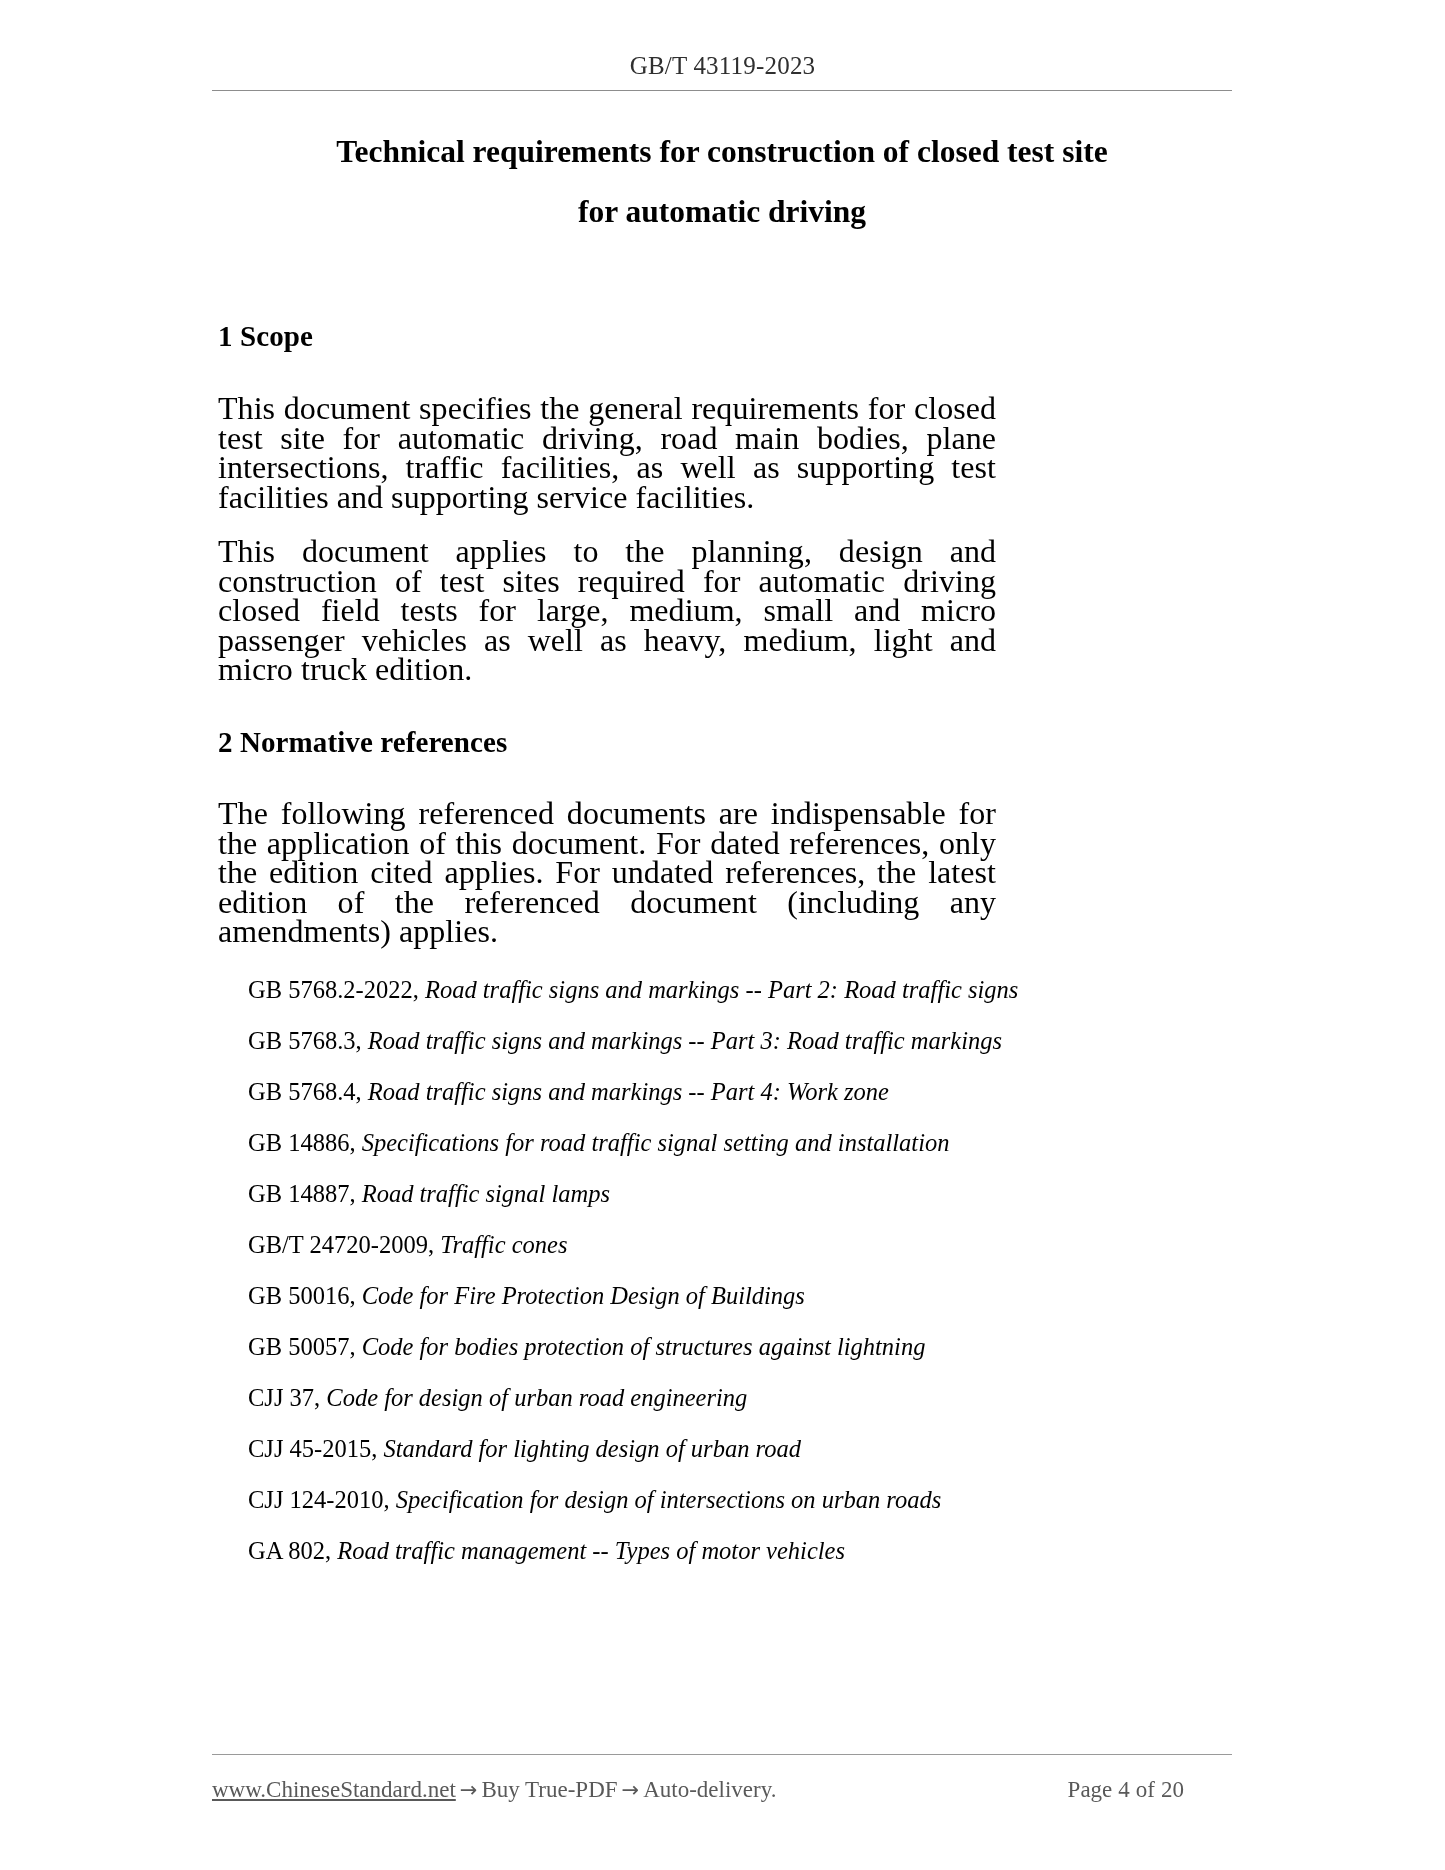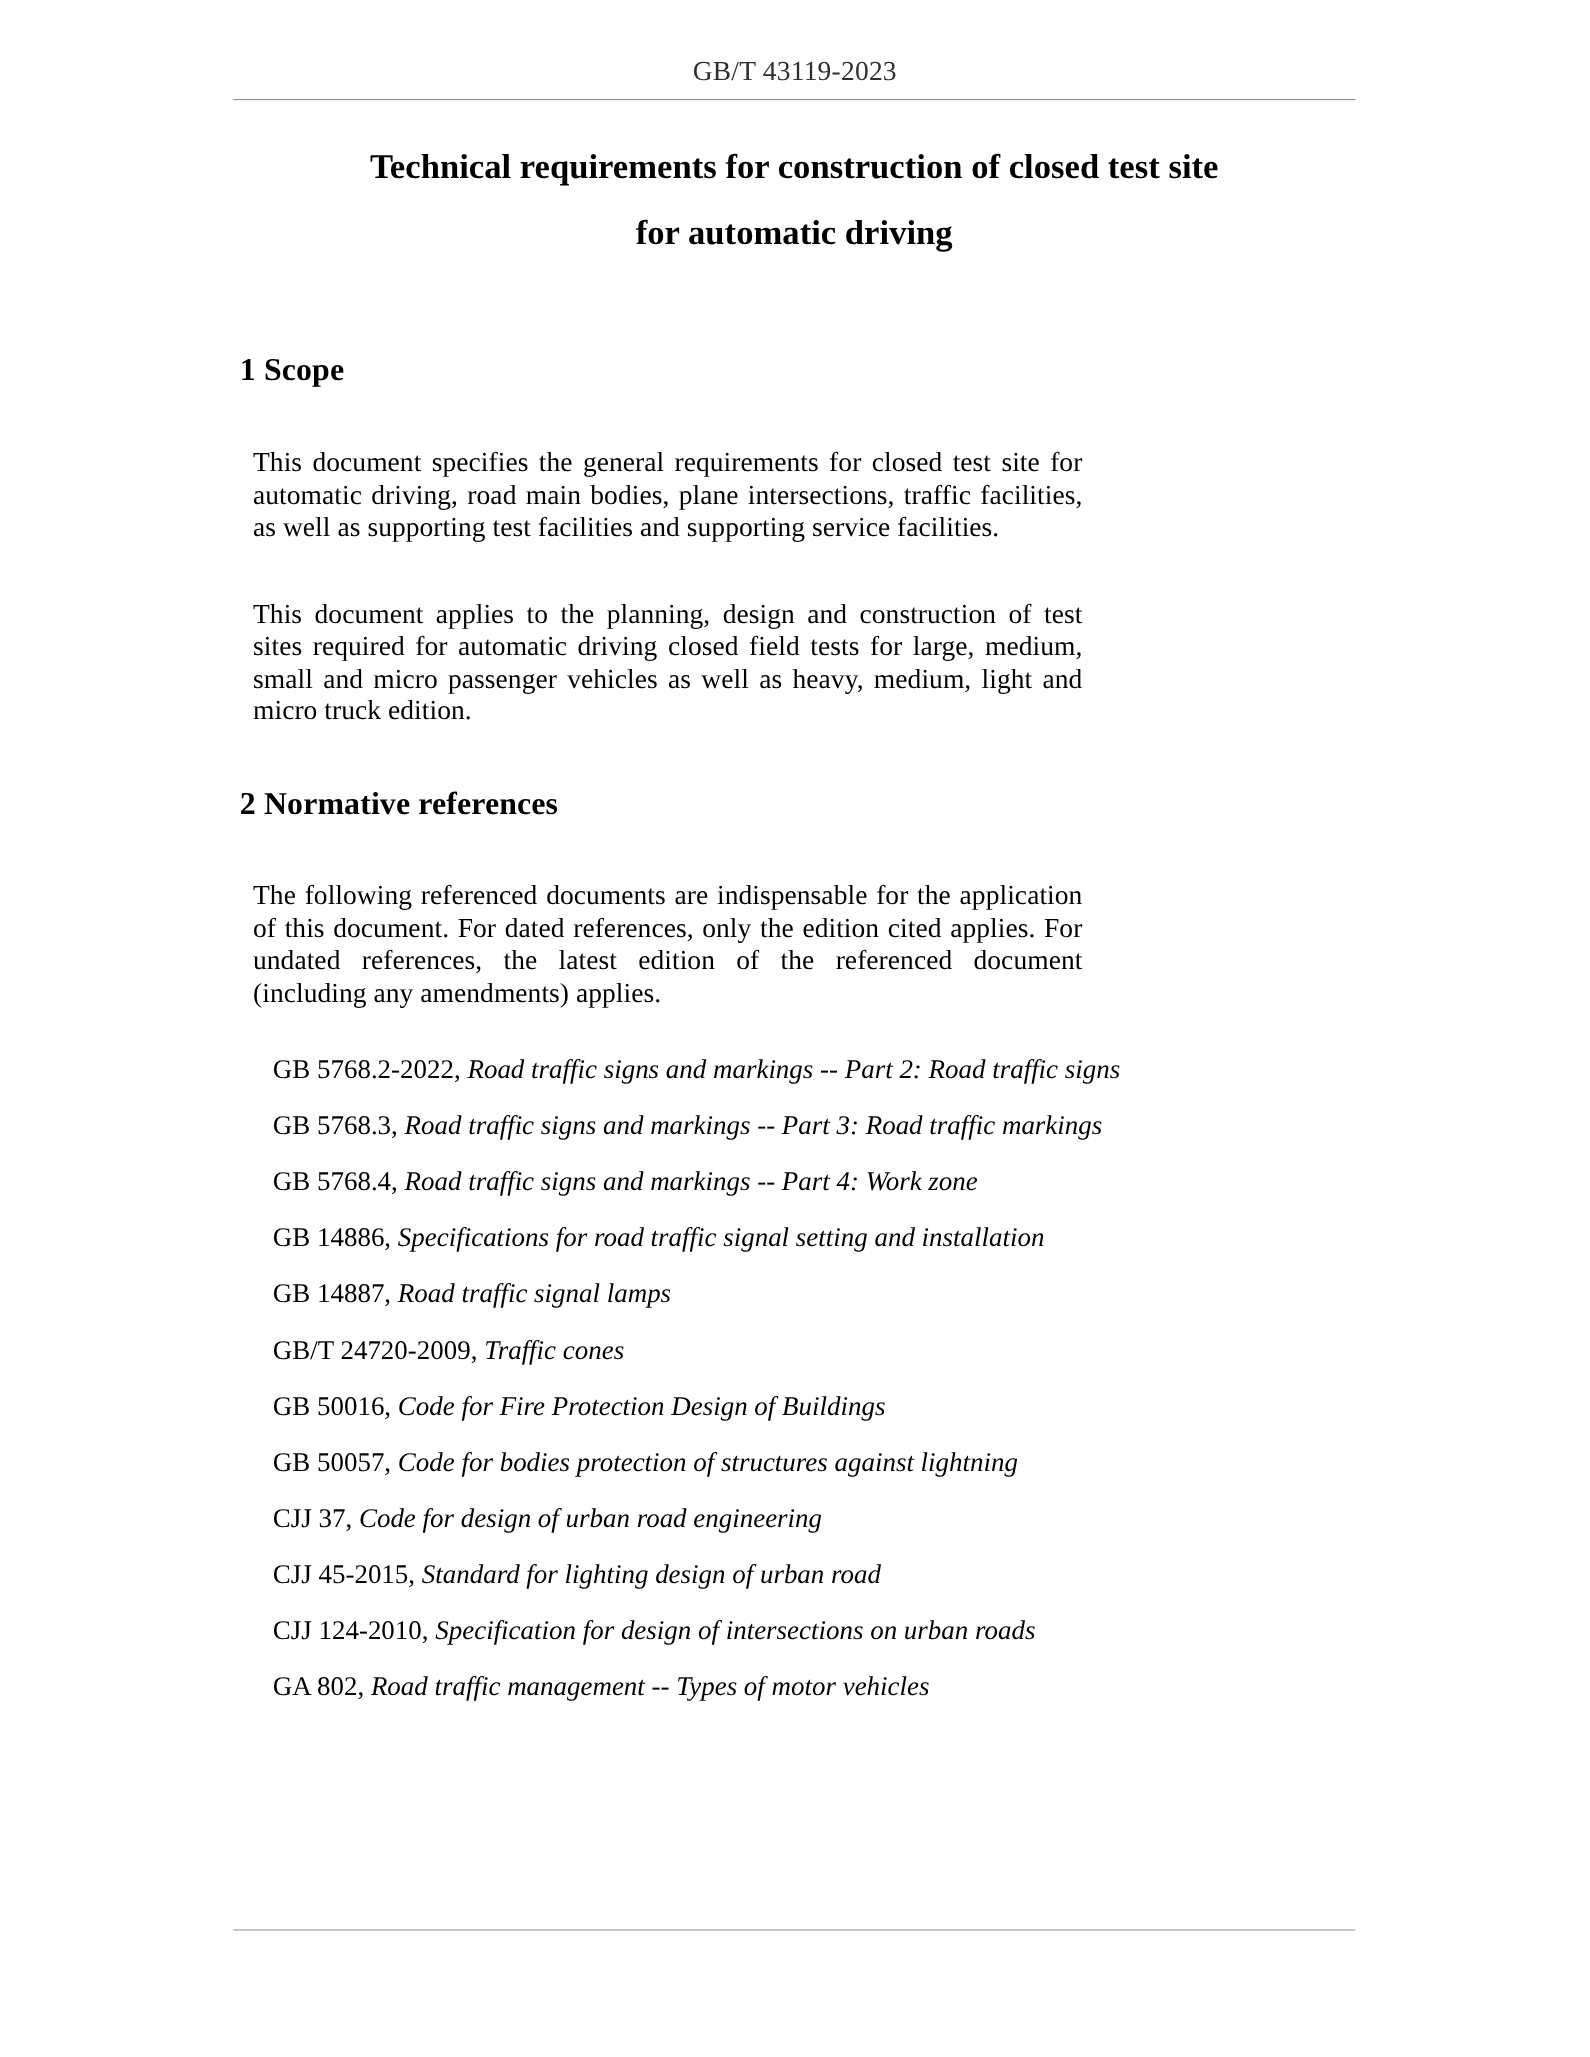--- a/index.html
+++ b/index.html
@@ -67,25 +67,25 @@
   h2.section-heading {
     font-size: 29px;
     font-weight: bold;
     margin: 0;
     line-height: 1.15;
     letter-spacing: 0.1px;
   }
   .sec1-heading { margin-top: 0; }
 
   p.body-par {
-    font-size: 25px;
+    font-size: 32px;
     line-height: 29.5px;
     text-align: justify;
     text-justify: inter-word;
-    margin: 12px;
+    margin: 0;
     letter-spacing: 0.05px;
   }
 
   .gap-after-h1 { height: 41px; }
   .gap-par      { height: 25px; }
   .gap-before-h2{ height: 41px; }
   .gap-after-h2 { height: 40px; }
   .gap-before-list { height: 28px; }
 
   
@@ -171,14 +171,22 @@
       <li><span class="ref-id">CJJ 37,</span> <span class="ref-title">Code for design of urban road engineering</span></li>
       <li><span class="ref-id">CJJ 45-2015,</span> <span class="ref-title">Standard for lighting design of urban road</span></li>
       <li><span class="ref-id">CJJ 124-2010,</span> <span class="ref-title">Specification for design of intersections on urban roads</span></li>
       <li><span class="ref-id">GA 802,</span> <span class="ref-title">Road traffic management -- Types of motor vehicles</span></li>
     </ul>
 
   </div>
 
   <div class="footer-rule"></div>
 
+  <div class="footer">
+    <div class="footer-left">
+      <span class="site">www.ChineseStandard.net</span><span class="arrow">→</span><span>Buy True-PDF</span><span class="arrow">→</span><span>Auto-delivery.</span>
+    </div>
+    <div class="footer-right">
+      <span>Page</span><span class="pg-num">4</span><span>of</span><span class="pg-num">20</span>
+    </div>
+  </div>
 
 </div>
 
 </body></html>

